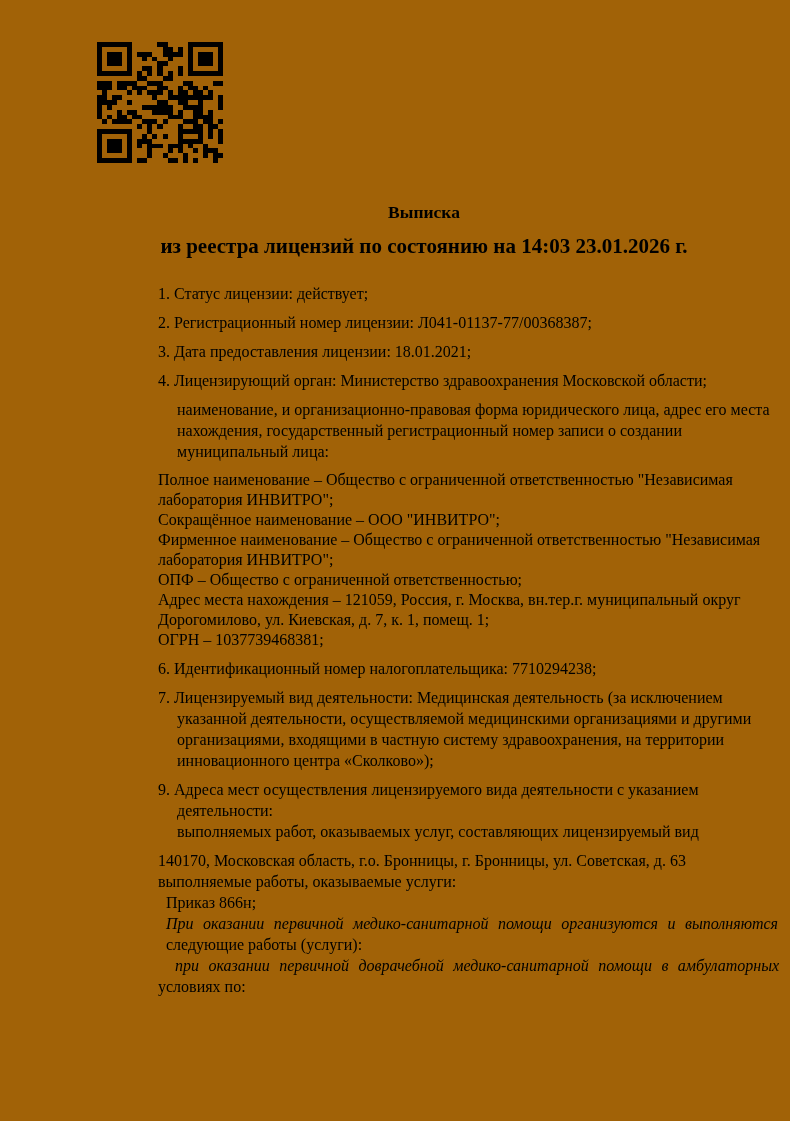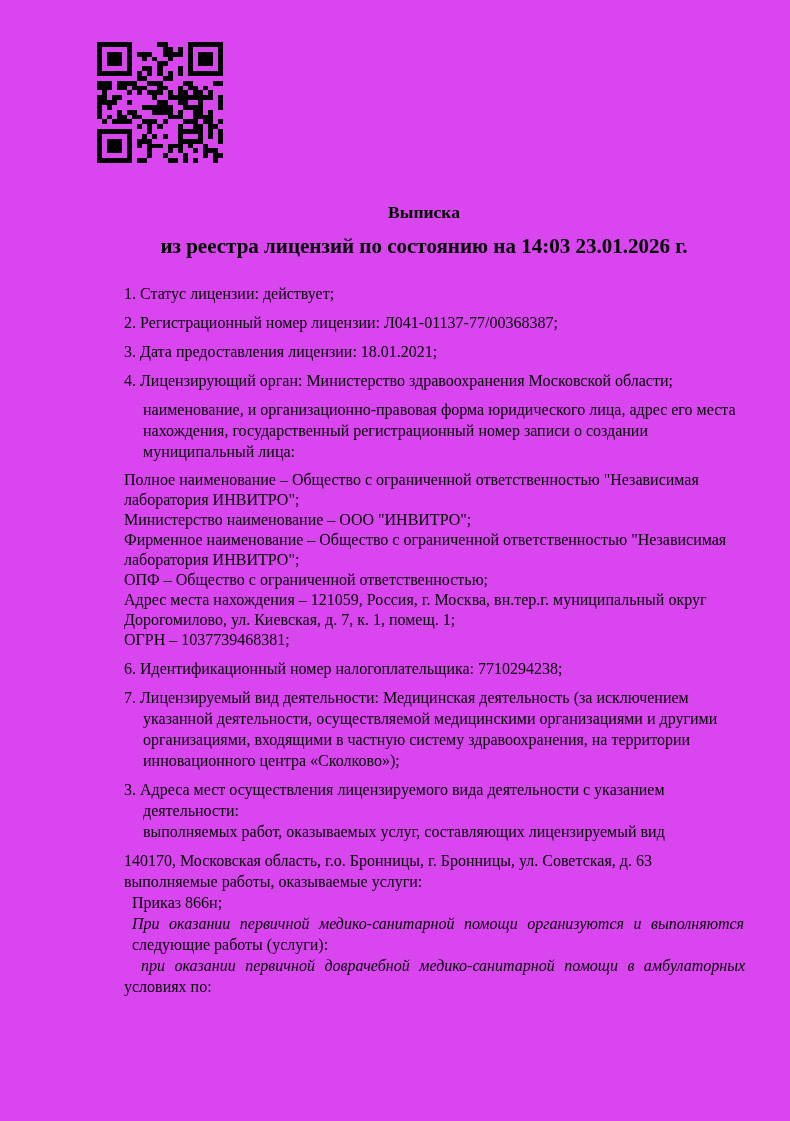--- a/index.html
+++ b/index.html
@@ -2,21 +2,21 @@
 <html><head>
 <meta charset="utf-8">
 <style>
   * { margin: 0; padding: 0; box-sizing: border-box; }
   html, body { background: #e8e8e8; }
   .page {
     position: relative;
     width: 790px;
     height: 1121px;
     margin: 0 auto;
-    background: #d946ef;
+    background: #a16207;
     color: #000000;
     font-family: "Liberation Serif", "DejaVu Serif", serif;
     font-size: 16px;
     overflow: hidden;
   }
   .qr {
     position: absolute;
     left: 97px;
     top: 42px;
     width: 126px;
@@ -34,21 +34,21 @@
     margin-bottom: 12px;
   }
   .subtitle {
     text-align: center;
     font-weight: bold;
     font-size: 21px;
     line-height: 22px;
     margin-bottom: 26px;
   }
   .docbody {
-    margin-left: 29px;
+    margin-left: 63px;
   }
   .block { margin-bottom: 8px; }
   .line {
     line-height: 21px;
     white-space: nowrap;
   }
   .block.org .line { line-height: 20px; }
   
   .line.cont { margin-left: 19px; }
   
@@ -392,39 +392,39 @@
           <div class="line">4. Лицензирующий орган: Министерство здравоохранения Московской области;</div>
         </div>
         <div class="block item">
           <div class="line cont">наименование, и организационно-правовая форма юридического лица, адрес его места</div>
           <div class="line cont">нахождения, государственный регистрационный номер записи о создании</div>
           <div class="line cont">муниципальный лица:</div>
         </div>
         <div class="block org">
           <div class="line">Полное наименование – Общество с ограниченной ответственностью "Независимая</div>
           <div class="line">лаборатория ИНВИТРО";</div>
-          <div class="line">Министерство наименование – ООО "ИНВИТРО";</div>
+          <div class="line">Сокращённое наименование – ООО "ИНВИТРО";</div>
           <div class="line">Фирменное наименование – Общество с ограниченной ответственностью "Независимая</div>
           <div class="line">лаборатория ИНВИТРО";</div>
           <div class="line">ОПФ – Общество с ограниченной ответственностью;</div>
           <div class="line">Адрес места нахождения – 121059, Россия, г. Москва, вн.тер.г. муниципальный округ</div>
           <div class="line">Дорогомилово, ул. Киевская, д. 7, к. 1, помещ. 1;</div>
           <div class="line">ОГРН – 1037739468381;</div>
         </div>
         <div class="block item">
           <div class="line">6. Идентификационный номер налогоплательщика: 7710294238;</div>
         </div>
         <div class="block item">
           <div class="line">7. Лицензируемый вид деятельности: Медицинская деятельность (за исключением</div>
           <div class="line cont">указанной деятельности, осуществляемой медицинскими организациями и другими</div>
           <div class="line cont">организациями, входящими в частную систему здравоохранения, на территории</div>
           <div class="line cont">инновационного центра «Сколково»);</div>
         </div>
         <div class="block item">
-          <div class="line">3. Адреса мест осуществления лицензируемого вида деятельности с указанием</div>
+          <div class="line">9. Адреса мест осуществления лицензируемого вида деятельности с указанием</div>
           <div class="line cont">деятельности:</div>
           <div class="line cont">выполняемых работ, оказываемых услуг, составляющих лицензируемый вид</div>
         </div>
         <div class="block addr">
           <div class="line">140170, Московская область, г.о. Бронницы, г. Бронницы, ул. Советская, д. 63</div>
           <div class="line">выполняемые работы, оказываемые услуги:</div>
           <div class="line ind1">Приказ 866н;</div>
           <div class="line ind1 stretch">При оказании первичной медико-санитарной помощи организуются и выполняются</div>
           <div class="line ind1">следующие работы (услуги):</div>
           <div class="line ind2 stretch">при оказании первичной доврачебной медико-санитарной помощи в амбулаторных</div>

